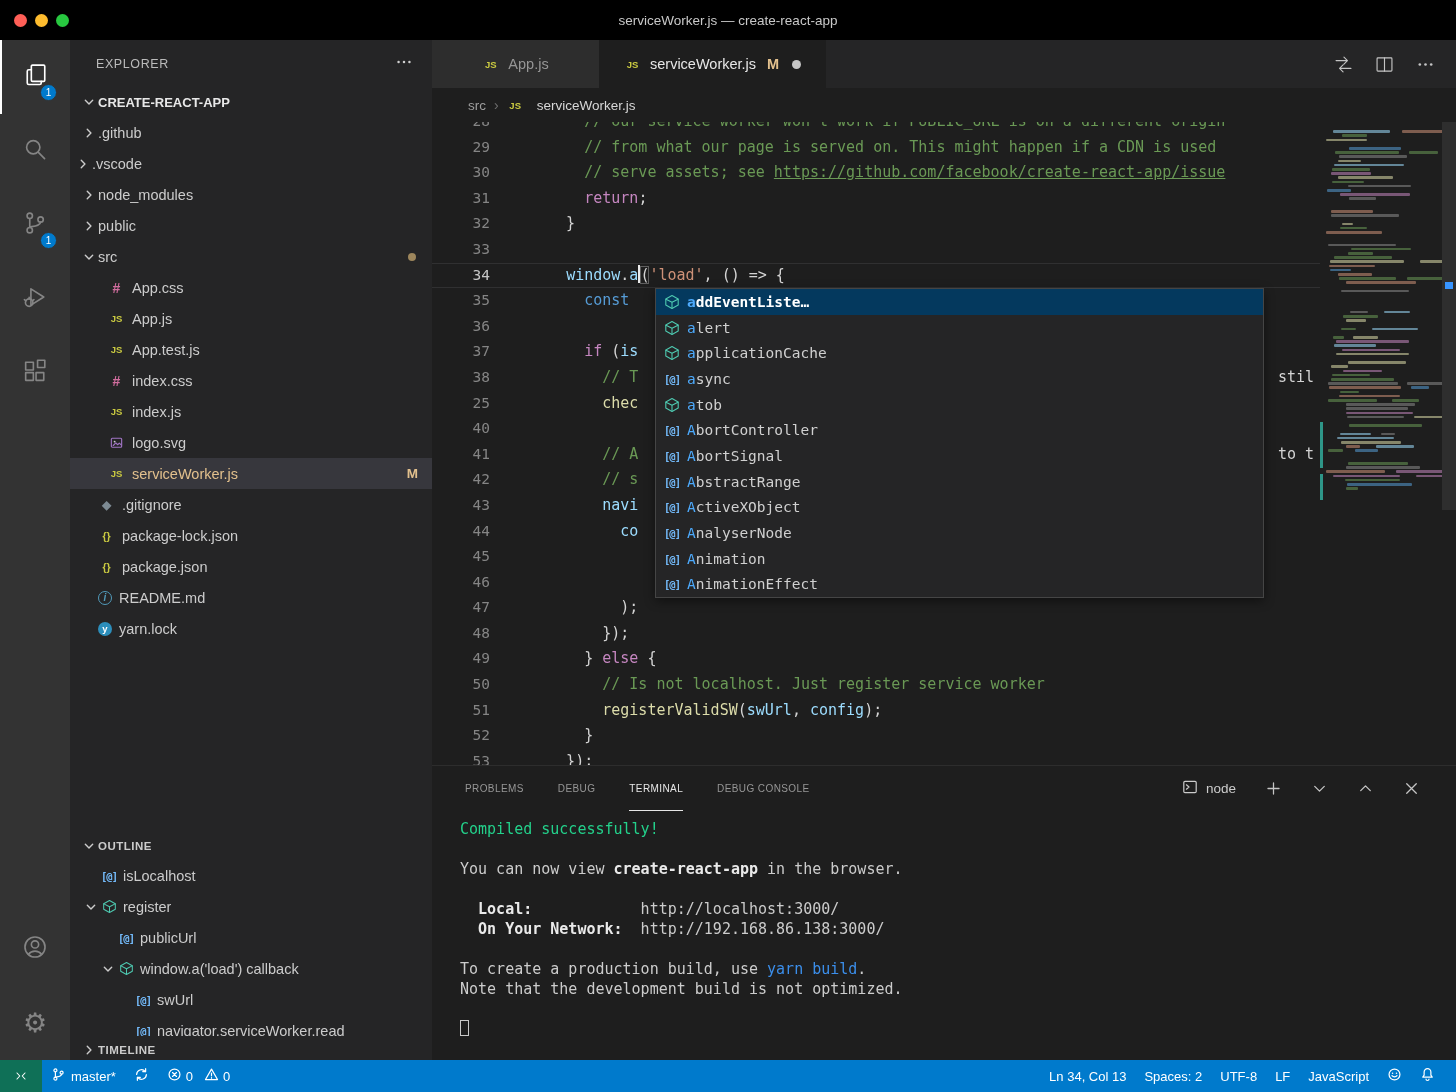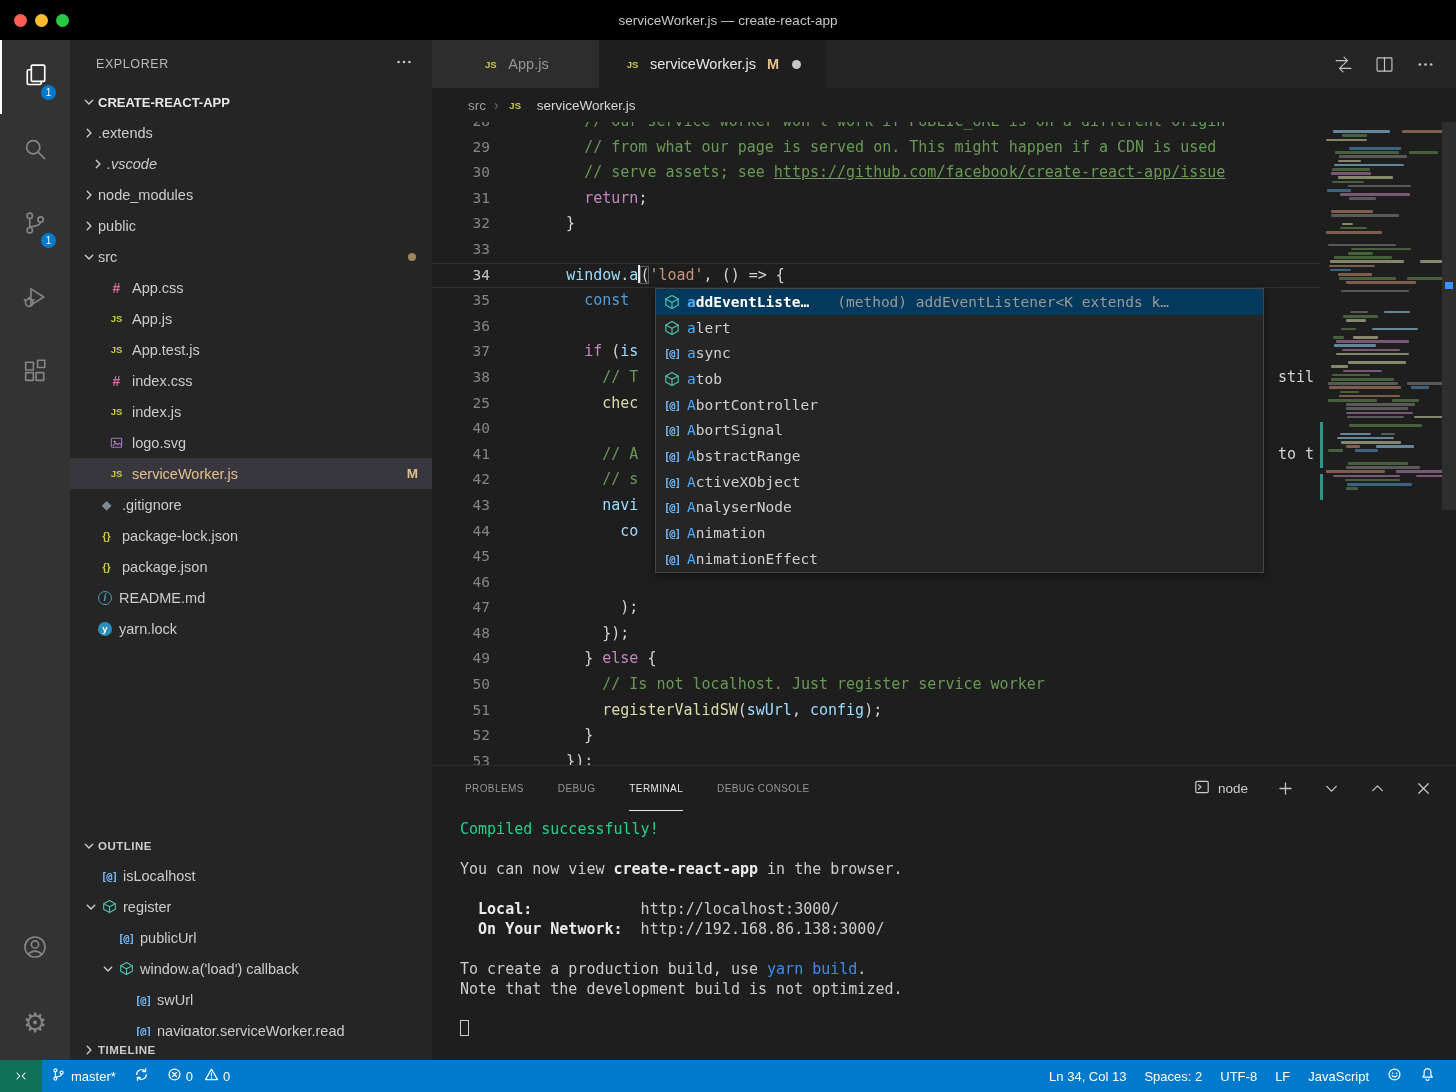--- a/index.html
+++ b/index.html
@@ -95,21 +95,21 @@
 .sg-icon.var{color:#75beff;font-size:10.5px;font-weight:bold;letter-spacing:-1px}
 .sg-label{white-space:nowrap}
 .sg-row.selected .sg-label{font-weight:bold}
 .sg-match{color:#4daafc}
 .sg-detail{margin-left:28px;color:#9a9a9a;white-space:nowrap;overflow:hidden;flex:1}
 
 .panel{height:295px;flex:none;display:flex;flex-direction:column;background:#1e1e1e;border-top:1px solid #2d2d2d}
 .panel-tabs{height:45px;display:flex;align-items:center;padding-left:33px;gap:34px;flex:none}
 .ptab{font-size:10px;letter-spacing:.4px;color:#969696;height:100%;display:flex;align-items:center;border-bottom:1.5px solid transparent;cursor:pointer}
 .ptab.active{color:#e7e7e7;border-bottom-color:#e7e7e7}
-.panel-actions{margin-left:auto;display:flex;align-items:center;gap:29px;padding-right:24px;color:#c5c5c5}
+.panel-actions{margin-left:auto;display:flex;align-items:center;gap:29px;padding-right:36px;color:#c5c5c5}
 .panel-actions .picon{cursor:pointer;display:flex}
 .panel-actions svg{width:17px;height:17px;stroke-width:1.2}
 .term-picker{display:flex;align-items:center;gap:8px;font-size:13.5px;color:#ccc;cursor:pointer}
 .term-picker svg{width:16px;height:16px}
 .terminal{flex:1;padding:8px 0 0 28px;font-family:"DejaVu Sans Mono",monospace;font-size:15px;line-height:20px;color:#ccc;overflow:hidden}
 .t-line{white-space:pre;min-height:20px}
 .t-ok{color:#23d18b}
 .t-b{font-weight:bold;color:#eaeaea}
 .t-yarn{color:#3b8eea}
 .t-cursor{display:inline-block;width:9px;height:16px;border:1px solid #c9c9c9;vertical-align:-2px}
@@ -204,23 +204,23 @@
           </span>
         <span>CREATE-REACT-APP</span>
       </div>
       <div id="tree">
           <div class="row31" style="padding-left: 10px;">
             <span class="chev">
               <svg viewBox="0 0 16 16">
                 <path d="M6 3.8 10.2 8 6 12.2"></path>
               </svg>
             </span>
-            <span class="label">.extends</span>
-          </div>
-          <div class="row31" style="padding-left: 19px; font-style: italic;">
+            <span class="label">.github</span>
+          </div>
+          <div class="row31" style="padding-left: 4px;">
             <span class="chev">
               <svg viewBox="0 0 16 16">
                 <path d="M6 3.8 10.2 8 6 12.2"></path>
               </svg>
             </span>
             <span class="label">.vscode</span>
           </div>
           <div class="row31" style="padding-left: 10px;">
             <span class="chev">
               <svg viewBox="0 0 16 16">
@@ -619,30 +619,38 @@
         </div>
         <div class="suggest" id="suggest">
             <div class="sg-row selected">
               <span class="sg-icon">
                 <svg viewBox="0 0 16 16">
                   <path d="M8 1.6 14.2 5v6L8 14.4 1.8 11V5z"></path>
                   <path d="M2 5.2 8 8.3l6-3.1M8 8.3V14"></path>
                 </svg>
               </span>
               <span class="sg-label"><span class="sg-match">a</span>ddEventListe…</span>
-              <span class="sg-detail">(method) addEventListener&lt;K extends k…</span>
             </div>
             <div class="sg-row">
               <span class="sg-icon">
                 <svg viewBox="0 0 16 16">
                   <path d="M8 1.6 14.2 5v6L8 14.4 1.8 11V5z"></path>
                   <path d="M2 5.2 8 8.3l6-3.1M8 8.3V14"></path>
                 </svg>
               </span>
               <span class="sg-label"><span class="sg-match">a</span>lert</span>
+            </div>
+            <div class="sg-row">
+              <span class="sg-icon">
+                <svg viewBox="0 0 16 16">
+                  <path d="M8 1.6 14.2 5v6L8 14.4 1.8 11V5z"></path>
+                  <path d="M2 5.2 8 8.3l6-3.1M8 8.3V14"></path>
+                </svg>
+              </span>
+              <span class="sg-label"><span class="sg-match">a</span>pplicationCache</span>
             </div>
             <div class="sg-row">
               <span class="sg-icon var">[@]</span>
               <span class="sg-label"><span class="sg-match">a</span>sync</span>
             </div>
             <div class="sg-row">
               <span class="sg-icon">
                 <svg viewBox="0 0 16 16">
                   <path d="M8 1.6 14.2 5v6L8 14.4 1.8 11V5z"></path>
                   <path d="M2 5.2 8 8.3l6-3.1M8 8.3V14"></path>

